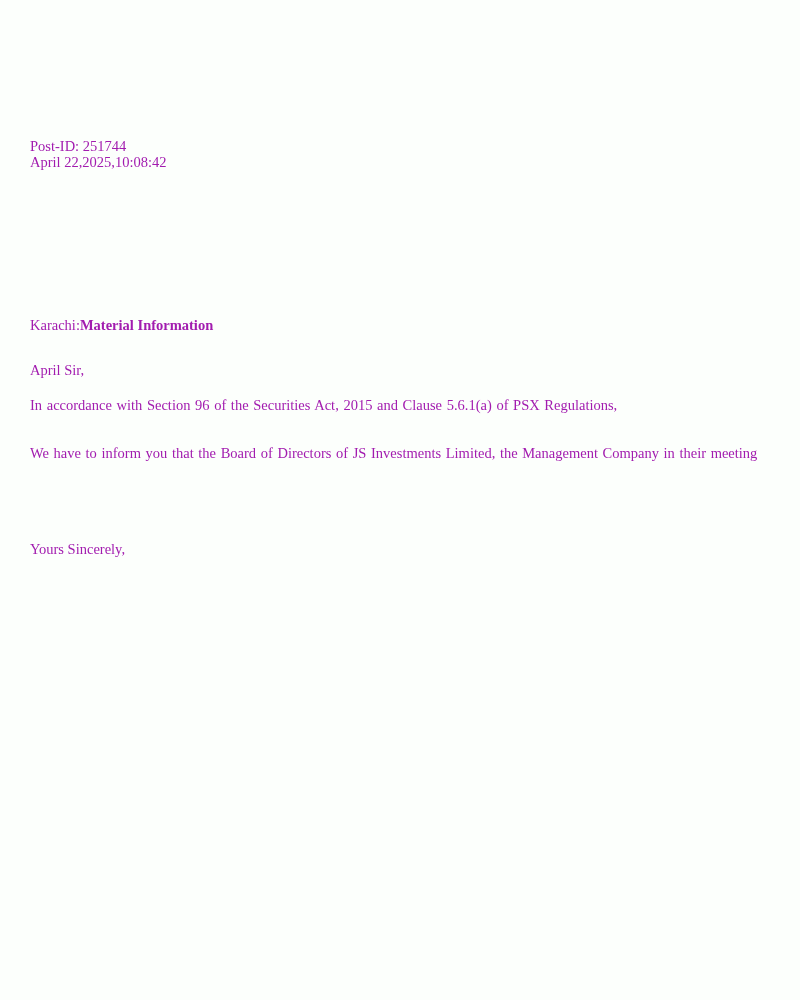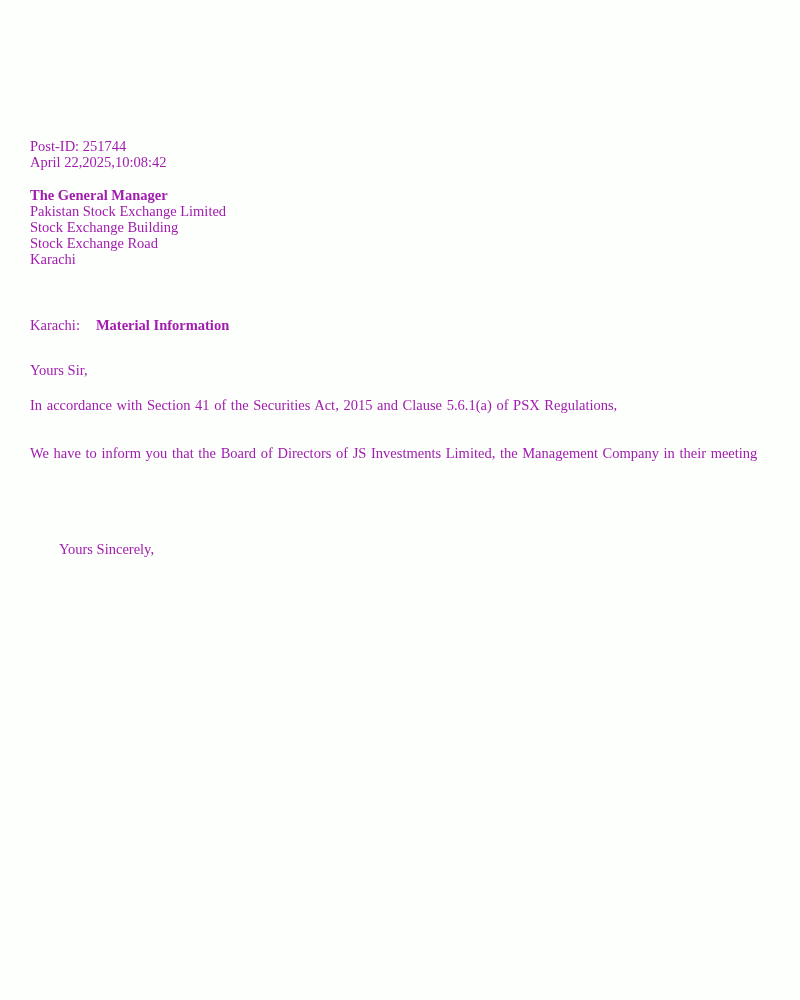--- a/index.html
+++ b/index.html
@@ -24,63 +24,56 @@
   .block {
     position: absolute;
     left: 30px;
   }
   .meta-block      { top: 138px; }
   .recipient-block { top: 187px; }
   .subject-block   { top: 317px; }
   .salutation-block{ top: 362px; }
   .para1-block     { top: 397px; width: 762px; }
   .para2-block     { top: 445px; width: 762px; }
-  .closing-block   { top: 541px; margin-left: 29px; }
+  .closing-block   { top: 541px; }
 
   .line {
     white-space: nowrap;
   }
   .para-line {
     white-space: nowrap;
     word-spacing: 1px;
   }
   .bold {
     font-weight: bold;
   }
   .subject-value {
     font-weight: bold;
-    margin-left: 16px;
+    margin-left: 0;
   }
 </style>
 </head>
 <body style="background: rgb(252, 255, 252);">
 
 <div class="page" style="color: #a21caf;">
 
   <div class="block meta-block">
     <div class="line">Post-ID: 251744</div>
     <div class="line">April 22,2025,10:08:42</div>
   </div>
 
-  <div class="block recipient-block">
-    <div class="line bold">The General Manager</div>
-    <div class="line">Pakistan Stock Exchange Limited</div>
-    <div class="line">Stock Exchange Building</div>
-    <div class="line">Stock Exchange Road</div>
-    <div class="line">Karachi</div>
-  </div>
 
   <div class="block subject-block line">
     <span>Karachi:</span><span class="subject-value">Material Information</span>
   </div>
 
-  <div class="block salutation-block line">Yours Sir,</div>
+  <div class="block salutation-block line">April Sir,</div>
 
   <div class="block para1-block">
-    <div class="para-line">In accordance with Section 41 of the Securities Act, 2015 and Clause 5.6.1(a) of PSX Regulations,</div>
+    <div class="para-line">In accordance with Section 96 of the Securities Act, 2015 and Clause 5.6.1(a) of PSX Regulations,</div>
   </div>
 
   <div class="block para2-block">
     <div class="para-line">We have to inform you that the Board of Directors of JS Investments Limited, the Management Company in their meeting</div>
   </div>
 
   <div class="block closing-block line">Yours Sincerely,</div>
 
 </div>
 

